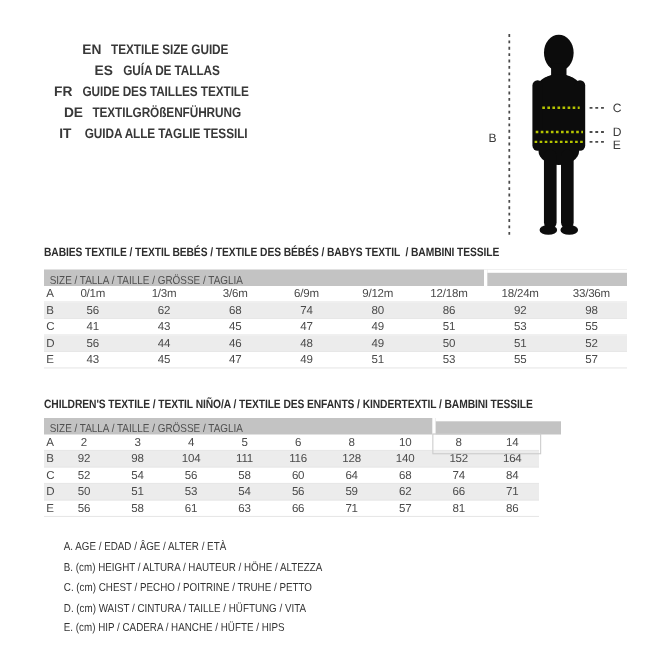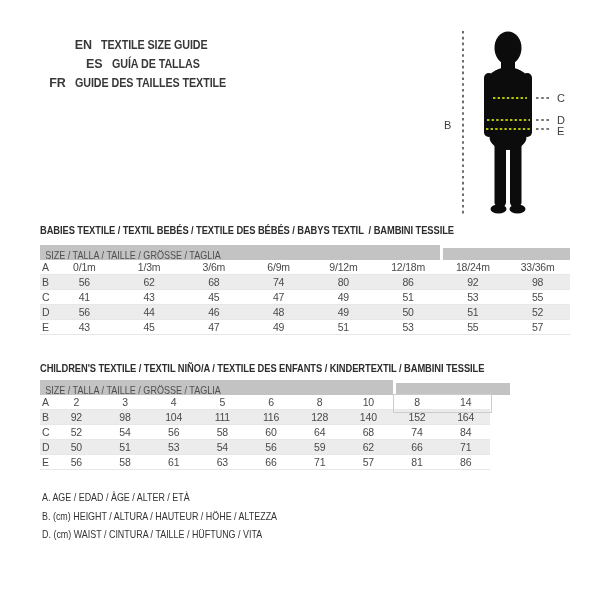--- a/index.html
+++ b/index.html
@@ -48,36 +48,38 @@
   .trow.alt{background:#ececec;}
   .tlabel{padding-left:2px;text-align:left;}
   .tcell{text-align:center;}
 
   
   .cell-box{left:393px;top:394px;width:97px;height:17px;border:1px solid #cccccc;
             background:transparent;pointer-events:none;}
 
   
   .legend{left:42px;top:488px;}
-  .legend-item{height:18.5px;line-height:18.5px;font-size:10.5px;color:#333333;white-space:nowrap;}
+  .legend-item{height:18.5px;line-height:18.5px;font-size:10.5px;color:#333333;white-space:nowrap;margin-left:16px;}
   .legend-item span{display:inline-block;transform:scaleX(0.85);transform-origin:left center;}
 
   
   .figure{left:438px;top:16px;}
   .fig-label{font-size:11px;fill:#3c3c3c;font-family:"Liberation Sans",sans-serif;}
 </style>
 </head>
 <body>
 
 <div class="page">
 
   <div class="abs lang-list" id="lang-list">
       <div class="lang-row"><span class="lang-code">EN</span><span class="lang-label">TEXTILE SIZE GUIDE</span></div>
       <div class="lang-row"><span class="lang-code">ES</span><span class="lang-label">GUÍA DE TALLAS</span></div>
       <div class="lang-row"><span class="lang-code">FR</span><span class="lang-label">GUIDE DES TAILLES TEXTILE</span></div>
+      <div class="lang-row"><span class="lang-code">DE</span><span class="lang-label">TEXTILGRÖßENFÜHRUNG</span></div>
+      <div class="lang-row"><span class="lang-code">IT</span><span class="lang-label">GUIDA ALLE TAGLIE TESSILI</span></div>
     </div>
 
   <svg class="abs figure" width="140" height="212" viewBox="0 0 140 212">
 
     <line x1="25" y1="15" x2="25" y2="198" stroke="#4a4a4a" stroke-width="1.6" stroke-dasharray="2.6,3.2"></line>
     <text x="6" y="113" class="fig-label">B</text>
 
     <g fill="#0c0c0c">
       <ellipse cx="70" cy="32" rx="13.5" ry="16.5"></ellipse>
       <rect x="63" y="42" width="14" height="12"></rect>
@@ -235,16 +237,18 @@
         <span class="tcell">57</span>
         <span class="tcell">81</span>
         <span class="tcell">86</span>
       </div>
     </div>
   <div class="abs cell-box"></div>
 
   <div class="abs legend" id="legend">
       <div class="legend-item"><span>A. AGE / EDAD / ÂGE / ALTER / ETÀ</span></div>
       <div class="legend-item"><span>B. (cm) HEIGHT / ALTURA / HAUTEUR / HÖHE / ALTEZZA</span></div>
+      <div class="legend-item"><span>C. (cm) CHEST / PECHO / POITRINE / TRUHE / PETTO</span></div>
       <div class="legend-item"><span>D. (cm) WAIST / CINTURA / TAILLE / HÜFTUNG / VITA</span></div>
+      <div class="legend-item"><span>E. (cm) HIP / CADERA / HANCHE / HÜFTE / HIPS</span></div>
     </div>
 
 </div>
 
 </body></html>

